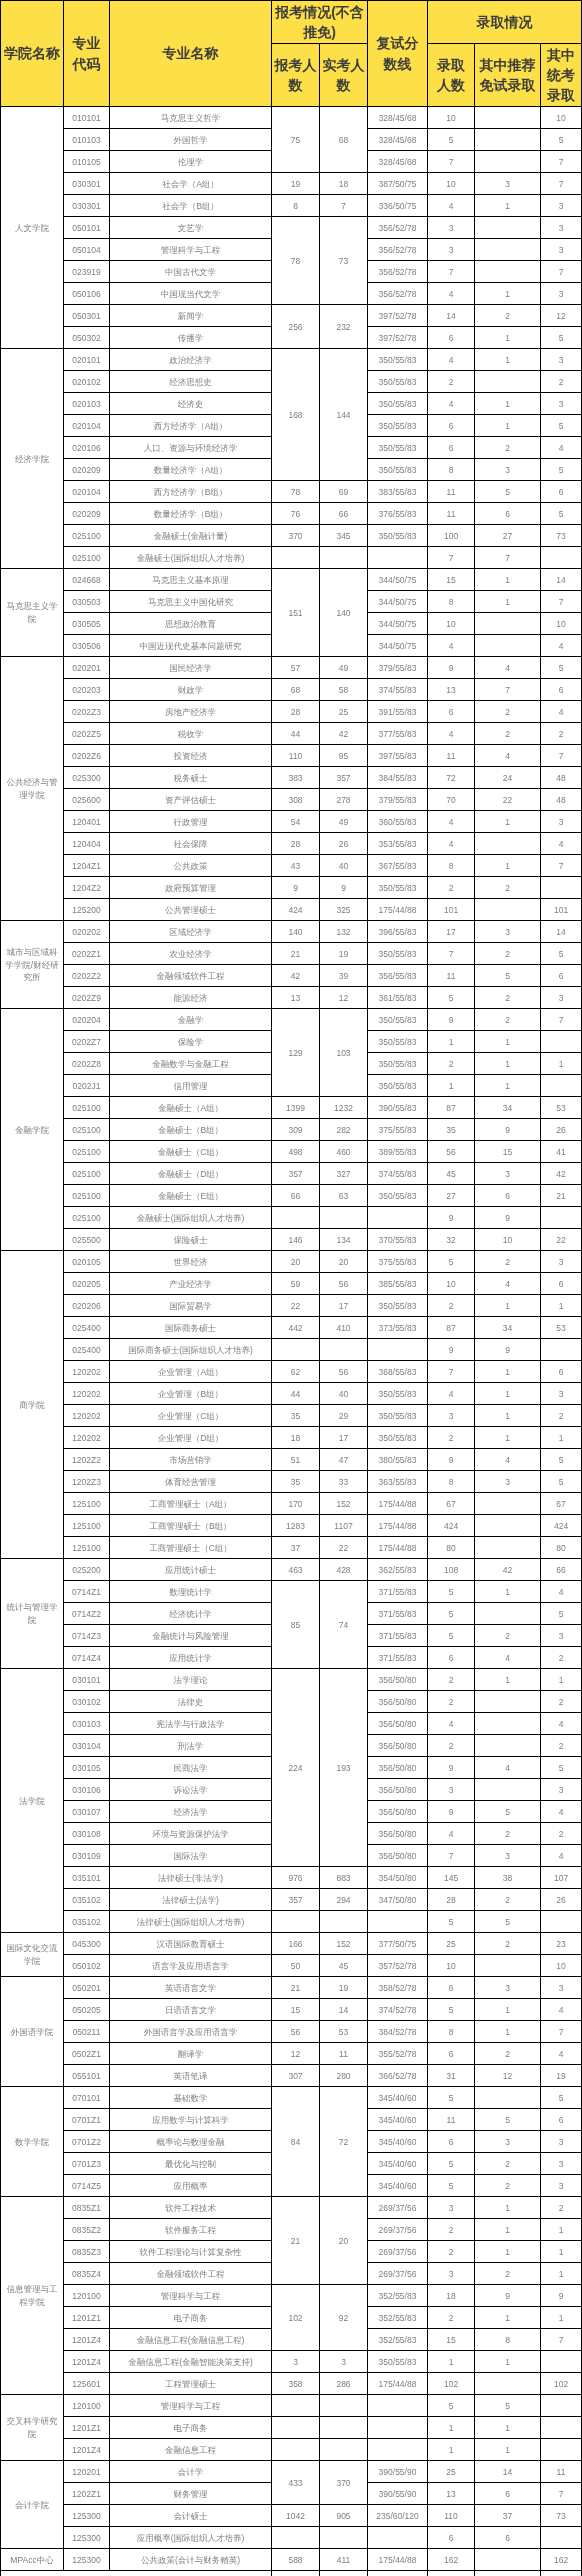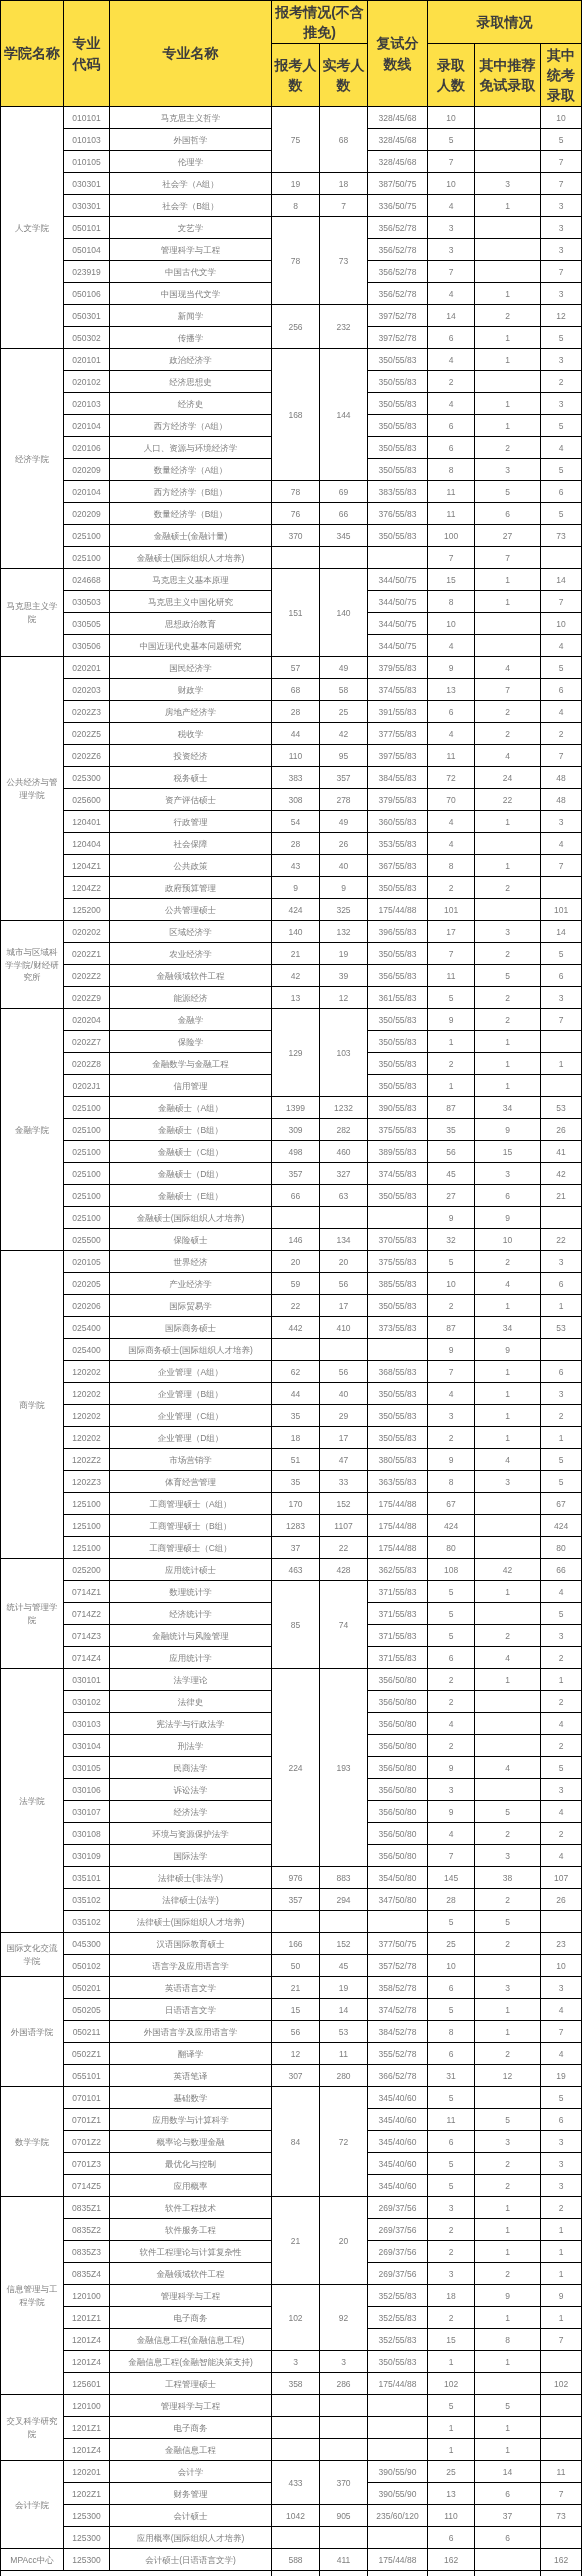--- a/index.html
+++ b/index.html
@@ -1097,21 +1097,21 @@
           <td></td>
           <td></td>
           <td></td>
           <td>6</td>
           <td>6</td>
           <td></td>
         </tr>
         <tr class="group-start">
           <td rowspan="1" class="college">MPAcc中心</td>
           <td>125300</td>
-          <td>会计硕士(日语语言文学)</td>
+          <td>公共政策(会计与财务精英)</td>
           <td>588</td>
           <td>411</td>
           <td>175/44/88</td>
           <td>162</td>
           <td></td>
           <td>162</td>
         </tr>
       </tbody>
     <tfoot>
       <tr>

